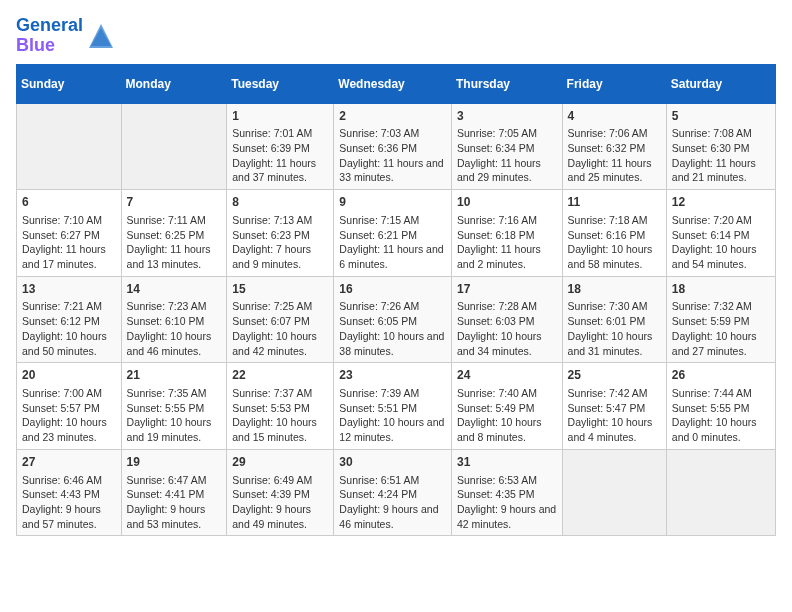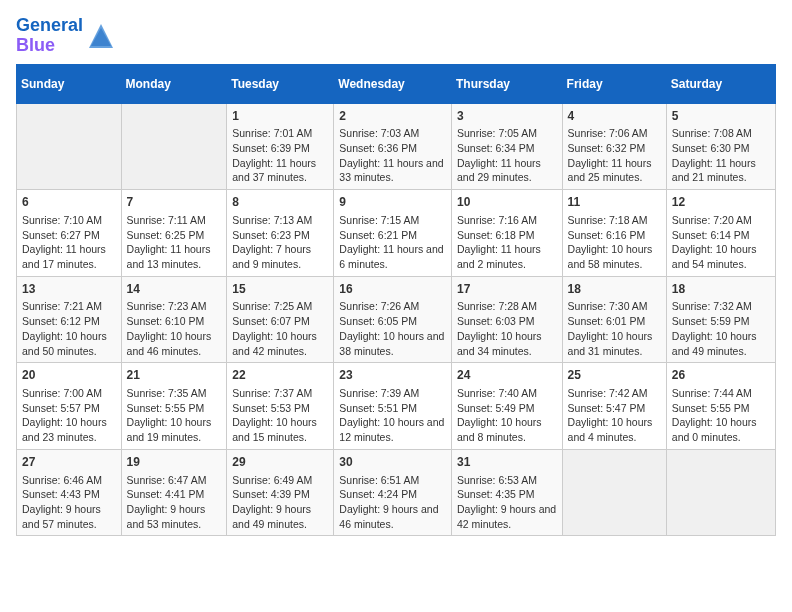--- a/index.html
+++ b/index.html
@@ -236,21 +236,21 @@
         <td>
           <span class="day-number">18</span>
           <div>Sunrise: 7:30 AM</div>
           <div>Sunset: 6:01 PM</div>
           <div>Daylight: 10 hours and 31 minutes.</div>
         </td>
         <td>
           <span class="day-number">18</span>
           <div>Sunrise: 7:32 AM</div>
           <div>Sunset: 5:59 PM</div>
-          <div>Daylight: 10 hours and 49 minutes.</div>
+          <div>Daylight: 10 hours and 27 minutes.</div>
         </td>
       </tr>
       <tr>
         <td>
           <span class="day-number">20</span>
           <div>Sunrise: 7:00 AM</div>
           <div>Sunset: 5:57 PM</div>
           <div>Daylight: 10 hours and 23 minutes.</div>
         </td>
         <td>

